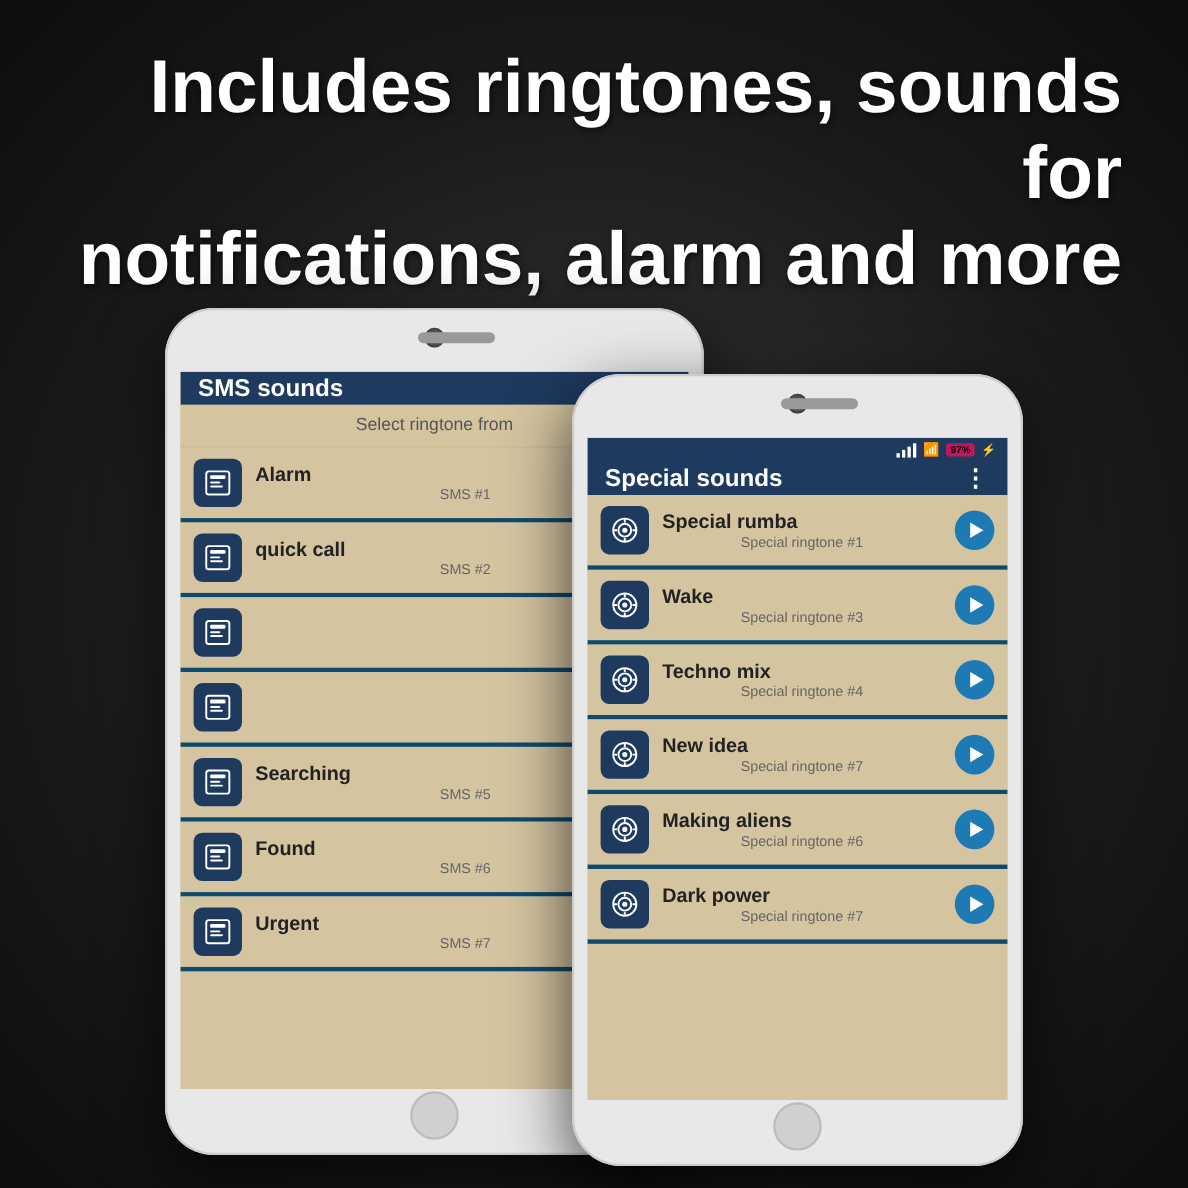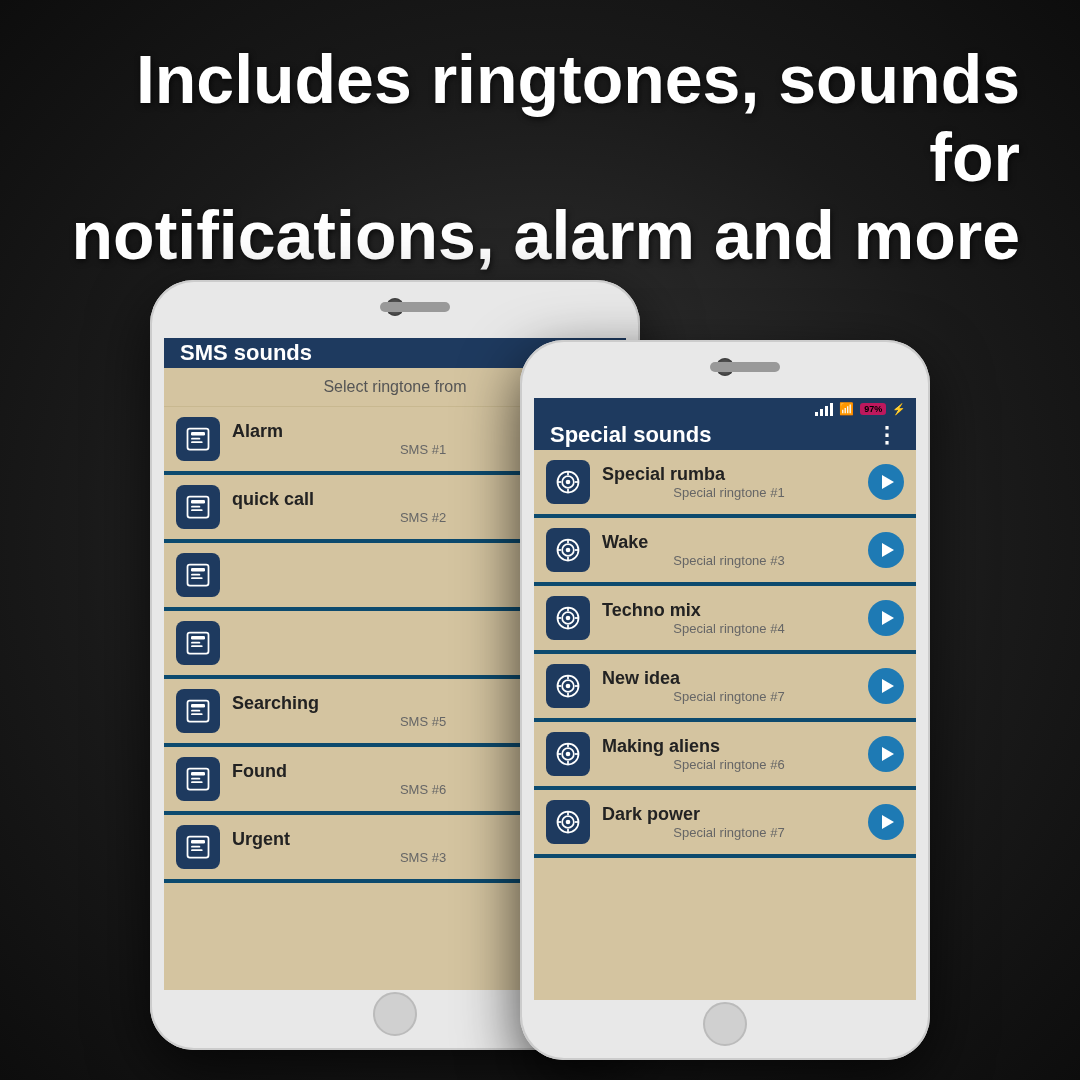--- a/index.html
+++ b/index.html
@@ -321,21 +321,21 @@
           <div class="item-icon">
             <svg viewBox="0 0 24 24" fill="white">
                 <rect x="3" y="3" width="18" height="18" rx="2" fill="none" stroke="white" stroke-width="1.5"></rect>
                 <rect x="6" y="6" width="12" height="3" rx="1" fill="white"></rect>
                 <rect x="6" y="11" width="8" height="1.5" rx="1" fill="white"></rect>
                 <rect x="6" y="14" width="10" height="1.5" rx="1" fill="white"></rect>
               </svg>
           </div>
           <div class="item-text">
             <div class="item-title">Urgent</div>
-            <div class="item-subtitle">SMS #3</div>
+            <div class="item-subtitle">SMS #7</div>
           </div>
         </div>
       </div>
     </div>
     <div class="phone-home-button"></div>
   </div>
 
   <div class="phone phone-right">
     <div class="phone-camera"></div>
     <div class="phone-speaker"></div>

